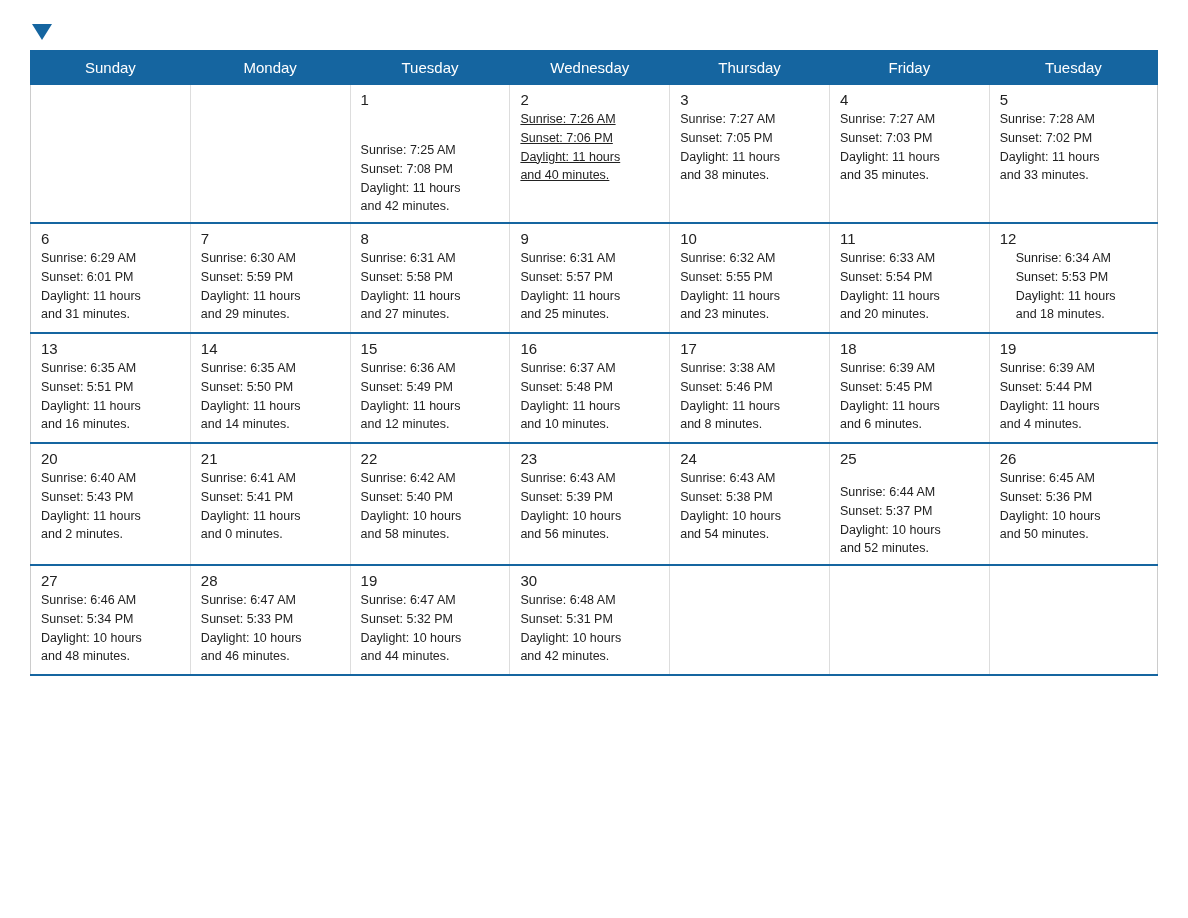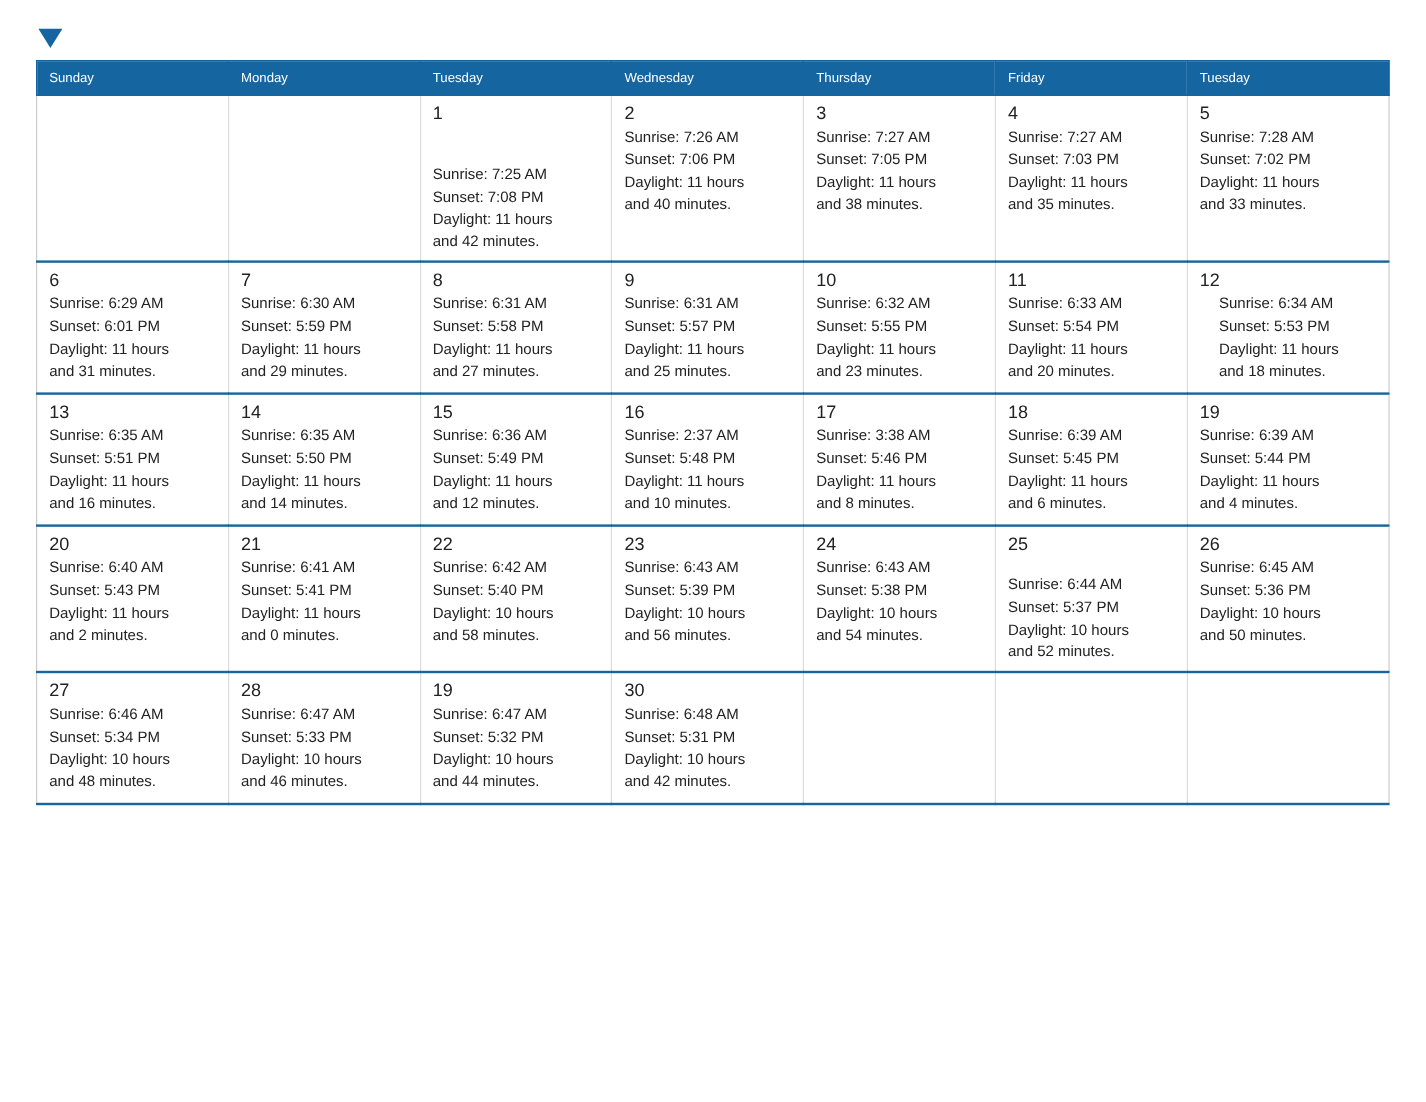--- a/index.html
+++ b/index.html
@@ -52,23 +52,23 @@
       width: 100%;
       border-collapse: collapse;
       margin-top: 10px;
     }
     thead tr {
       background-color: #1565a0;
       color: #fff;
     }
     thead th {
       padding: 8px 10px;
-      font-size: 11px;
+      font-size: 15px;
       font-weight: normal;
-      text-align: left;
+      text-align: center;
       border: 1px solid #1565a0;
     }
     tbody tr {
       border-bottom: 2px solid #1565a0;
     }
     tbody td {
       padding: 6px 10px;
       font-size: 13px;
       vertical-align: top;
       border-left: 1px solid #ddd;
@@ -140,21 +140,21 @@
         <td></td>
         <td>
           <span class="day-number">1</span>
           <div class="day-info" style="white-space: pre-line; margin-top: 33px;">Sunrise: 7:25 AM
 Sunset: 7:08 PM
 Daylight: 11 hours
 and 42 minutes.</div>
         </td>
         <td>
           <span class="day-number">2</span>
-          <div class="day-info" style="white-space: pre-line;">Sunrise: 7:26 AM
+          <div class="day-info" style="white-space: pre-line; text-decoration: underline;">Sunrise: 7:26 AM
 Sunset: 7:06 PM
 Daylight: 11 hours
 and 40 minutes.</div>
         </td>
         <td>
           <span class="day-number">3</span>
           <div class="day-info" style="white-space: pre-line;">Sunrise: 7:27 AM
 Sunset: 7:05 PM
 Daylight: 11 hours
 and 38 minutes.</div>
@@ -242,21 +242,21 @@
         </td>
         <td>
           <span class="day-number">15</span>
           <div class="day-info" style="white-space: pre-line;">Sunrise: 6:36 AM
 Sunset: 5:49 PM
 Daylight: 11 hours
 and 12 minutes.</div>
         </td>
         <td>
           <span class="day-number">16</span>
-          <div class="day-info" style="white-space: pre-line;">Sunrise: 2:37 AM
+          <div class="day-info" style="white-space: pre-line;">Sunrise: 6:37 AM
 Sunset: 5:48 PM
 Daylight: 11 hours
 and 10 minutes.</div>
         </td>
         <td>
           <span class="day-number">17</span>
           <div class="day-info" style="white-space: pre-line;">Sunrise: 3:38 AM
 Sunset: 5:46 PM
 Daylight: 11 hours
 and 8 minutes.</div>

